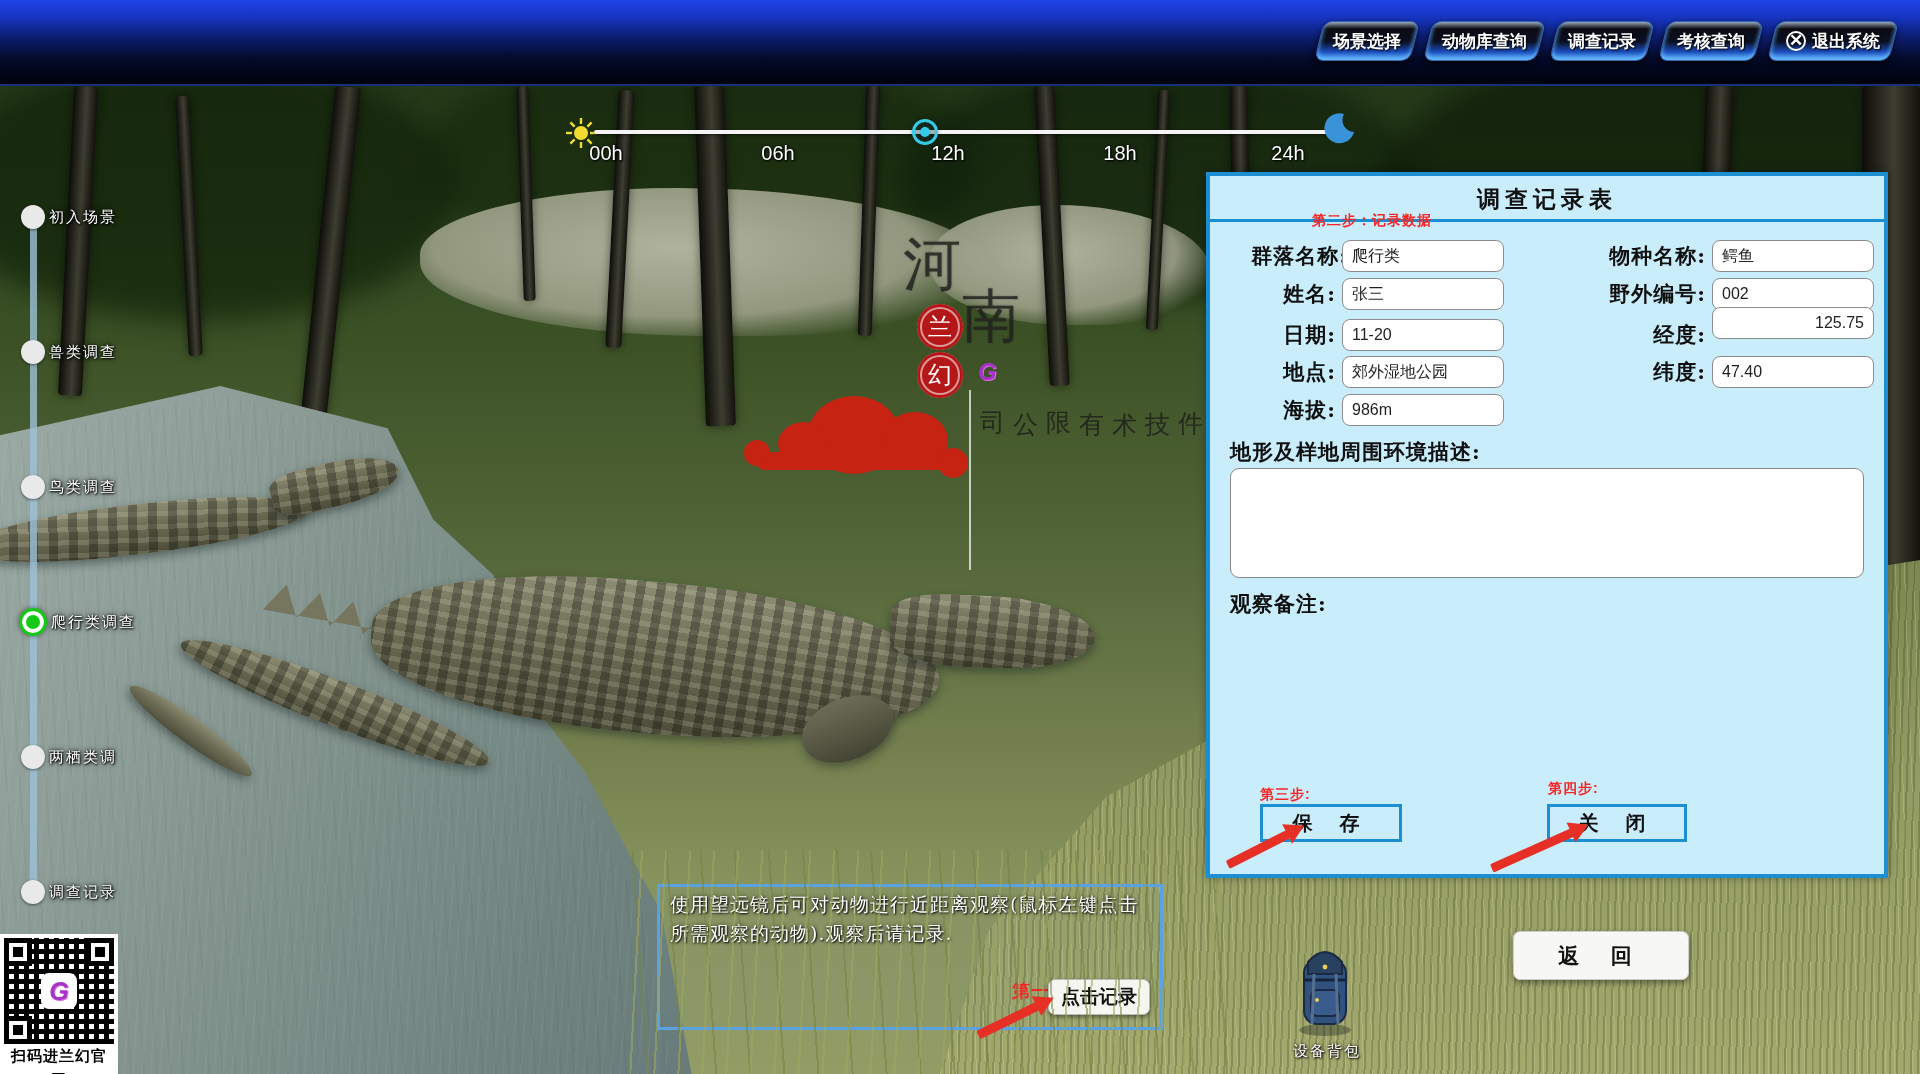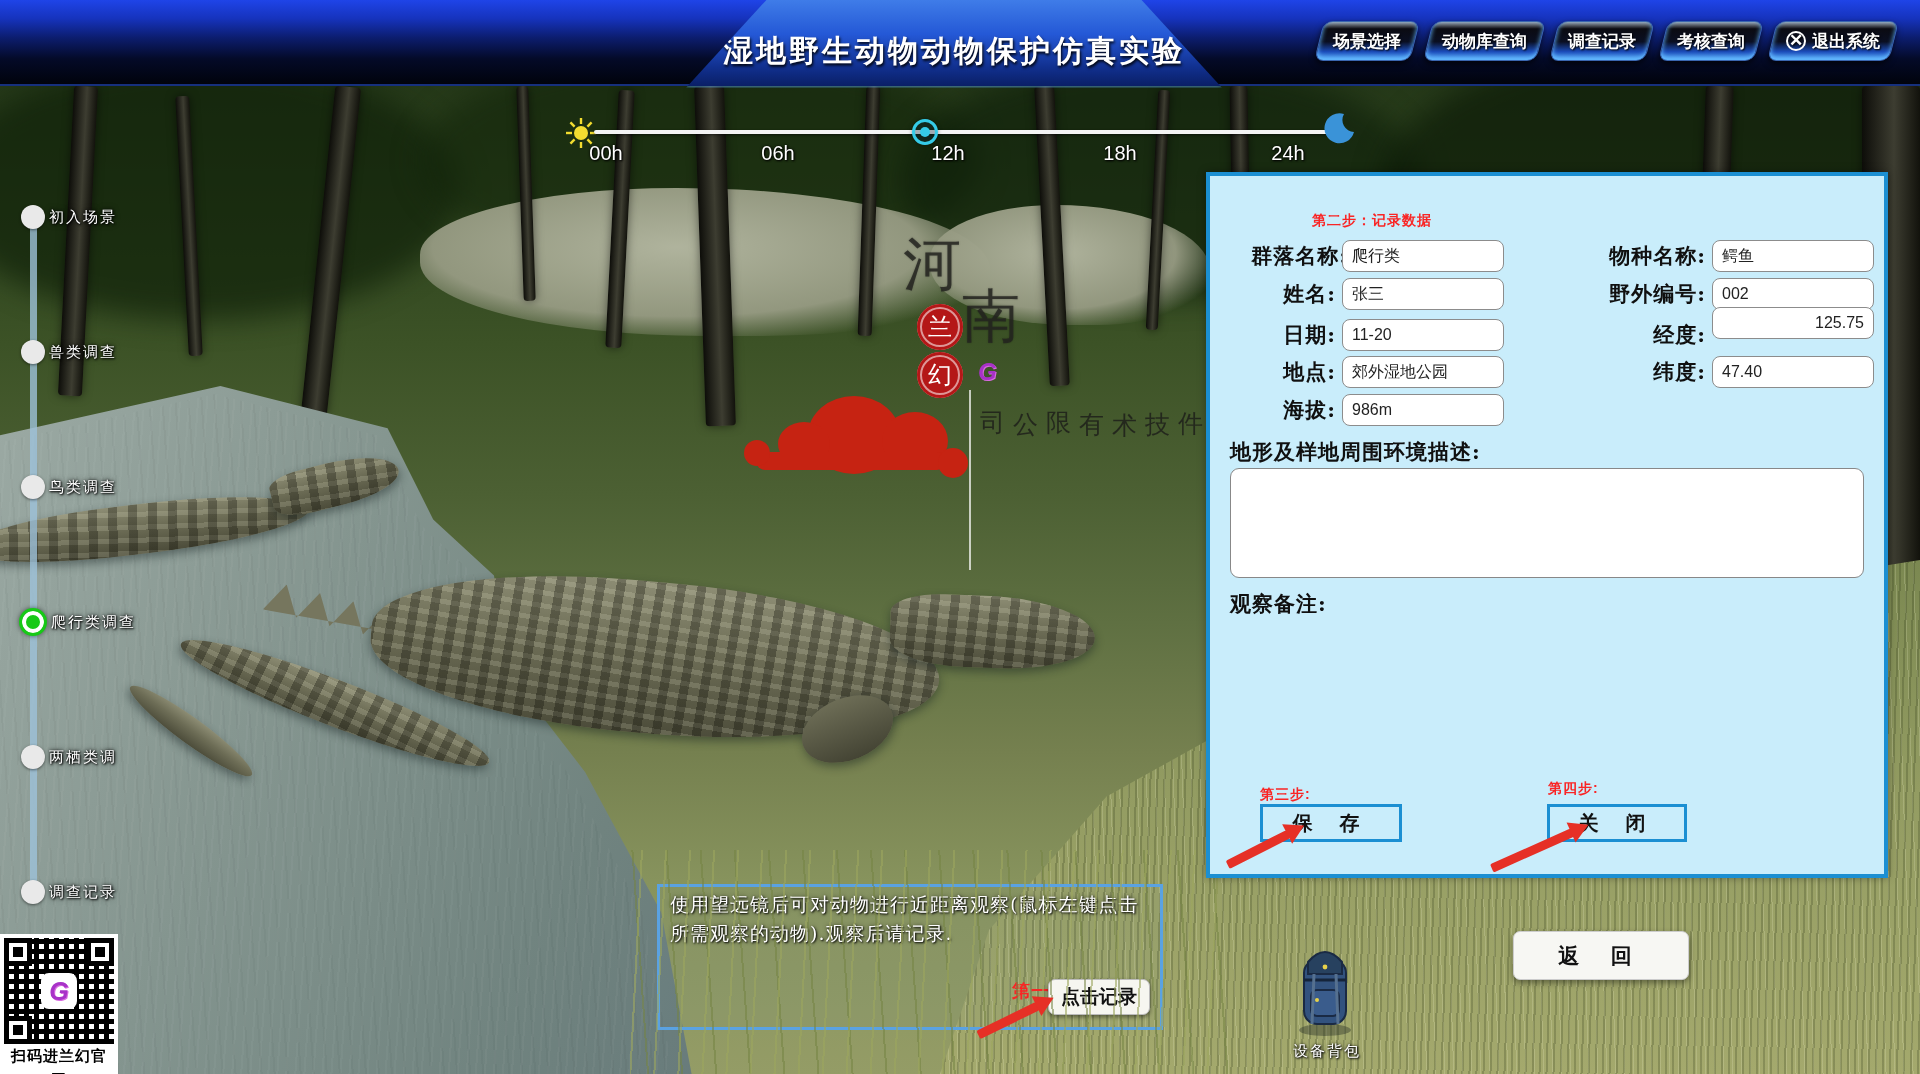--- a/index.html
+++ b/index.html
@@ -186,23 +186,20 @@
       <div class="cloud-dot" style="left:52px;top:0;width:92px;height:78px;"></div>
       <div class="cloud-dot" style="left:126px;top:16px;width:66px;height:58px;"></div>
       <div class="cloud-dot" style="left:22px;top:26px;width:52px;height:44px;"></div>
       <div class="cloud-dot" style="left:0;top:56px;width:190px;height:18px;border-radius:10px;"></div>
       <div class="cloud-dot" style="left:182px;top:52px;width:30px;height:30px;"></div>
       <div class="cloud-dot" style="left:-12px;top:44px;width:26px;height:26px;"></div>
     </div>
   </div>
 
   <div class="abs header">
-    <div class="plate">
-      <span class="app-title cal">湿地野生动物动物保护仿真实验</span>
-    </div>
     <div class="nav">
       <div class="nav-btn">
           <span>场景选择</span>
         </div>
       <div class="nav-btn">
           <span>动物库查询</span>
         </div>
       <div class="nav-btn">
           <span>调查记录</span>
         </div>
@@ -268,20 +265,21 @@
       <div class="p-dot"></div>
         <span class="p-label">两栖类调</span>
     </div>
     <div class="p-item" style="top:879px;">
       <div class="p-dot"></div>
         <span class="p-label">调查记录</span>
     </div>
   </div>
 
   <div class="abs panel">
+    <div class="f-title cal">调查记录表</div>
     <span class="step-red" style="left:102px;top:36px;">第二步：记录数据</span>
 
     <span class="f-label cal" style="left:12px;top:64px;width:126px;">群落名称:</span>
     <input class="f-input cal" style="left: 132px; top: 64px;" value="爬行类">
     <span class="f-label cal" style="left:0;top:102px;width:126px;">姓名:</span>
     <input class="f-input cal" style="left: 132px; top: 102px;" value="张三">
     <span class="f-label cal" style="left:0;top:143px;width:126px;">日期:</span>
     <input class="f-input" style="left: 132px; top: 143px;" value="11-20">
     <span class="f-label cal" style="left:0;top:180px;width:126px;">地点:</span>
     <input class="f-input cal" style="left: 132px; top: 180px;" value="郊外湿地公园">

